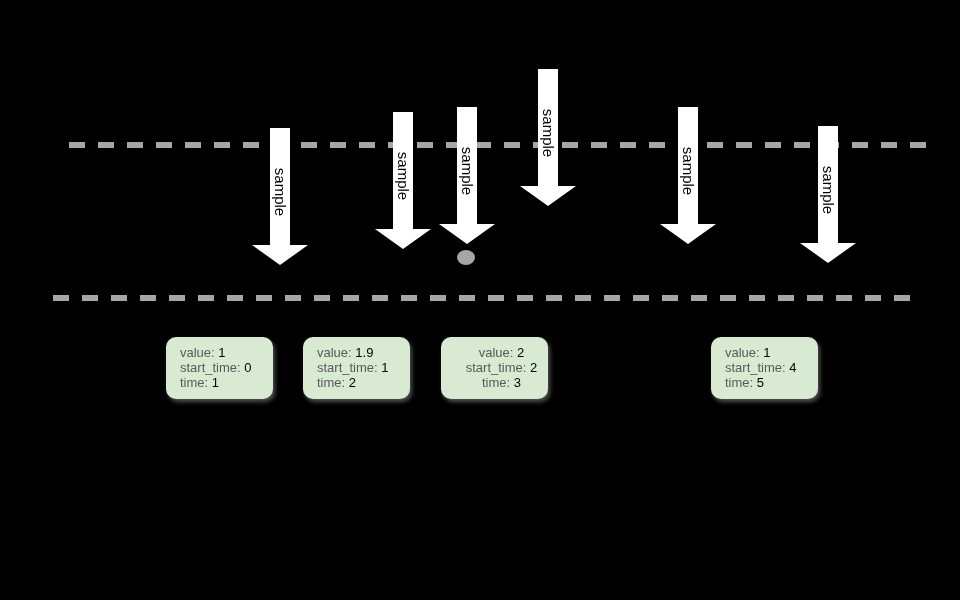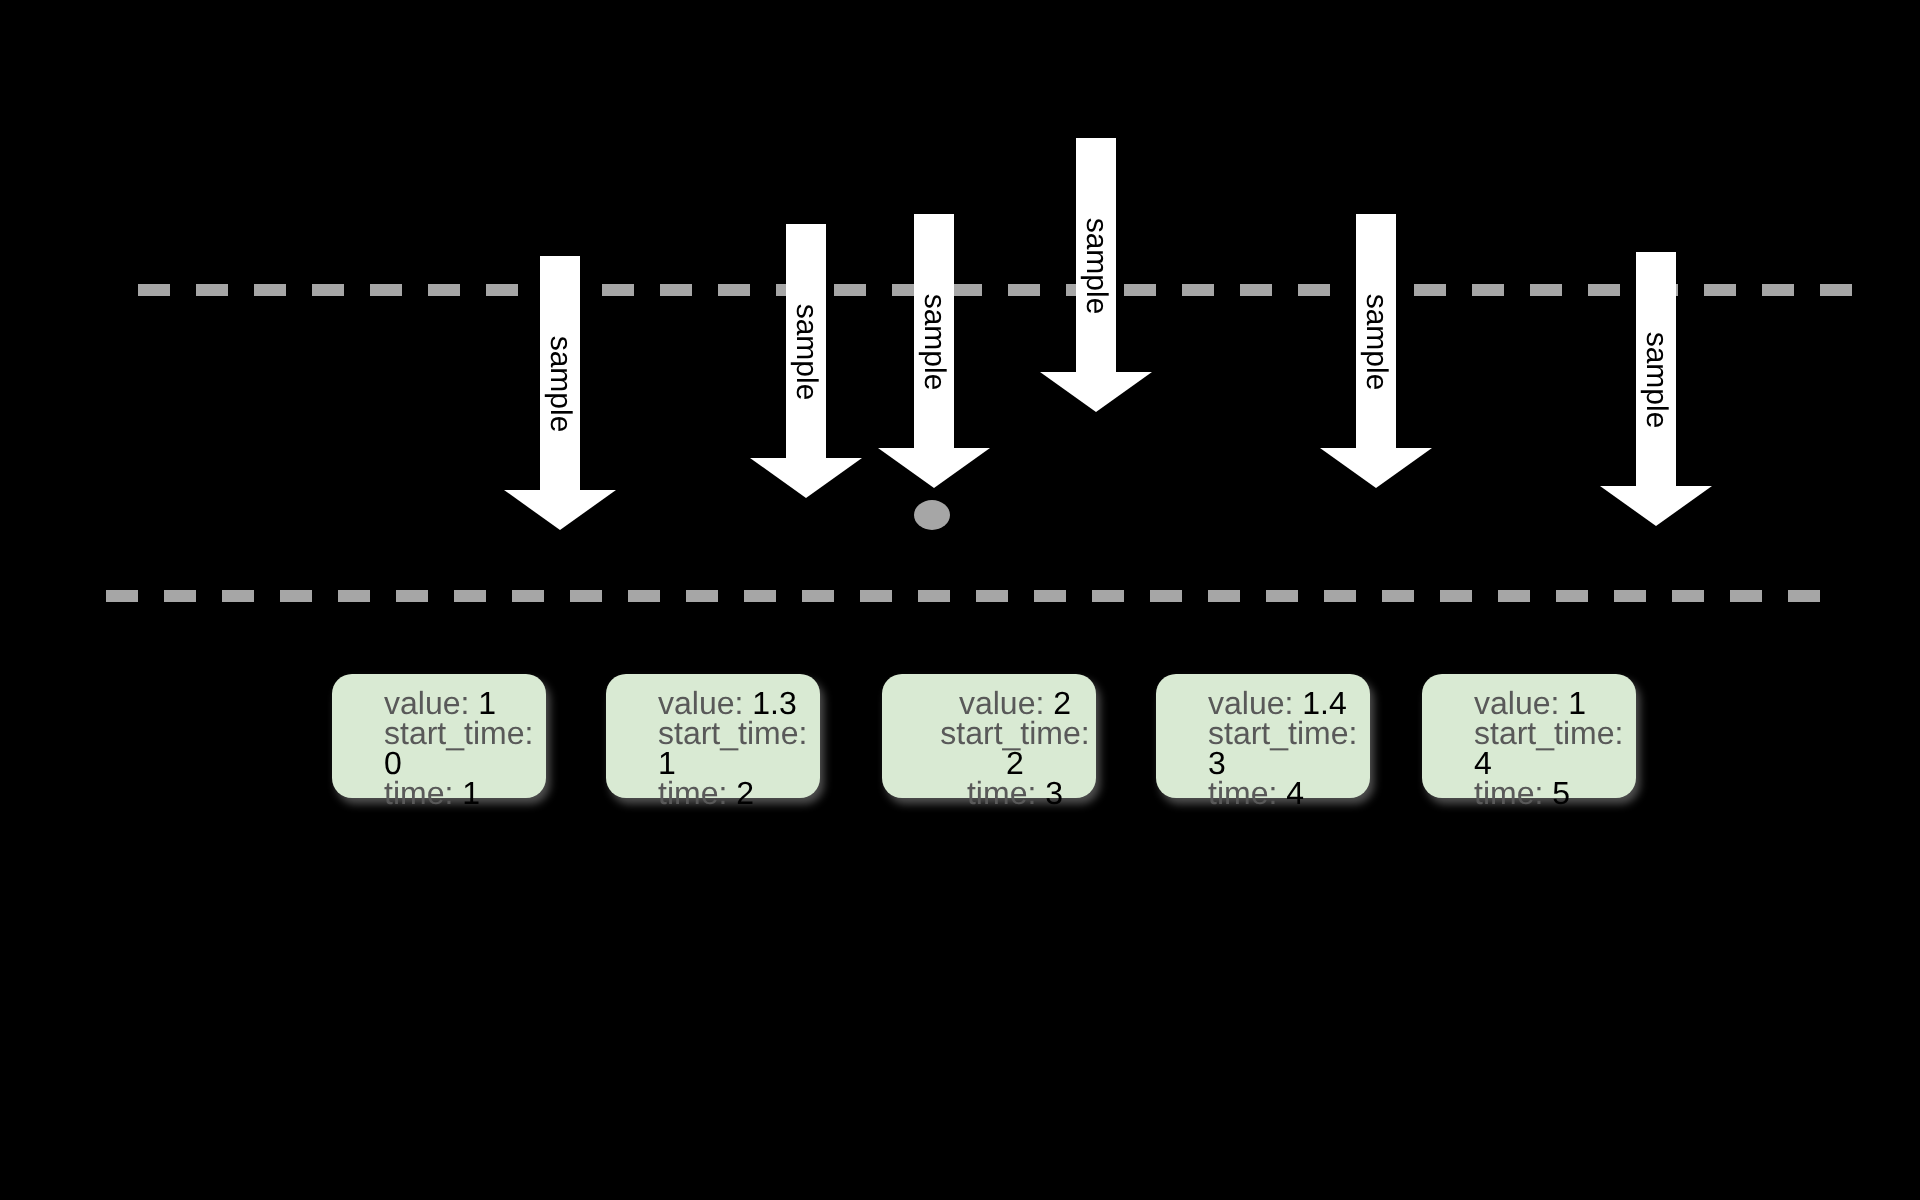--- a/index.html
+++ b/index.html
@@ -36,22 +36,22 @@
   
   .dot{
     position:absolute;left:457px;top:250px;width:18px;height:15px;
     border-radius:50%;background:#a6a6a6;
   }
   
   .card{
     position:absolute;top:337px;width:107px;height:62px;
     background:#d9ead3;border-radius:10px;
     box-shadow:2px 3px 4px rgba(160,160,160,0.5);
-    padding:8px 0 0 26px;box-sizing:border-box;
-    font-size:16px;line-height:15px;
+    padding:8px 0 0 14px;box-sizing:border-box;
+    font-size:13px;line-height:15px;
   }
   .card .lbl{color:#595959;}
   .card .val{color:#000000;}
   .card.c1{left:166px;}
   .card.c2{left:303px;}
   .card.c3{left:441px;text-align:center;}
   .card.c4{left:578px;}
   .card.c5{left:711px;}
 </style>
 </head>
@@ -95,36 +95,31 @@
 
   <div class="dot"></div>
 
   <div class="card c1">
     <div class="row"><span class="lbl">value:</span> <span class="val">1</span></div>
     <div class="row"><span class="lbl">start_time:</span> <span class="val">0</span></div>
     <div class="row"><span class="lbl">time:</span> <span class="val">1</span></div>
   </div>
 
   <div class="card c2">
-    <div class="row"><span class="lbl">value:</span> <span class="val">1.3</span></div>
+    <div class="row"><span class="lbl">value:</span> <span class="val">1.9</span></div>
     <div class="row"><span class="lbl">start_time:</span> <span class="val">1</span></div>
     <div class="row"><span class="lbl">time:</span> <span class="val">2</span></div>
   </div>
 
   <div class="card c3">
     <div class="row"><span class="lbl">value:</span> <span class="val">2</span></div>
     <div class="row"><span class="lbl">start_time:</span> <span class="val">2</span></div>
     <div class="row"><span class="lbl">time:</span> <span class="val">3</span></div>
   </div>
 
-  <div class="card c4">
-    <div class="row"><span class="lbl">value:</span> <span class="val">1.4</span></div>
-    <div class="row"><span class="lbl">start_time:</span> <span class="val">3</span></div>
-    <div class="row"><span class="lbl">time:</span> <span class="val">4</span></div>
-  </div>
 
   <div class="card c5">
     <div class="row"><span class="lbl">value:</span> <span class="val">1</span></div>
     <div class="row"><span class="lbl">start_time:</span> <span class="val">4</span></div>
     <div class="row"><span class="lbl">time:</span> <span class="val">5</span></div>
   </div>
 
 </div>
 
 </body></html>

